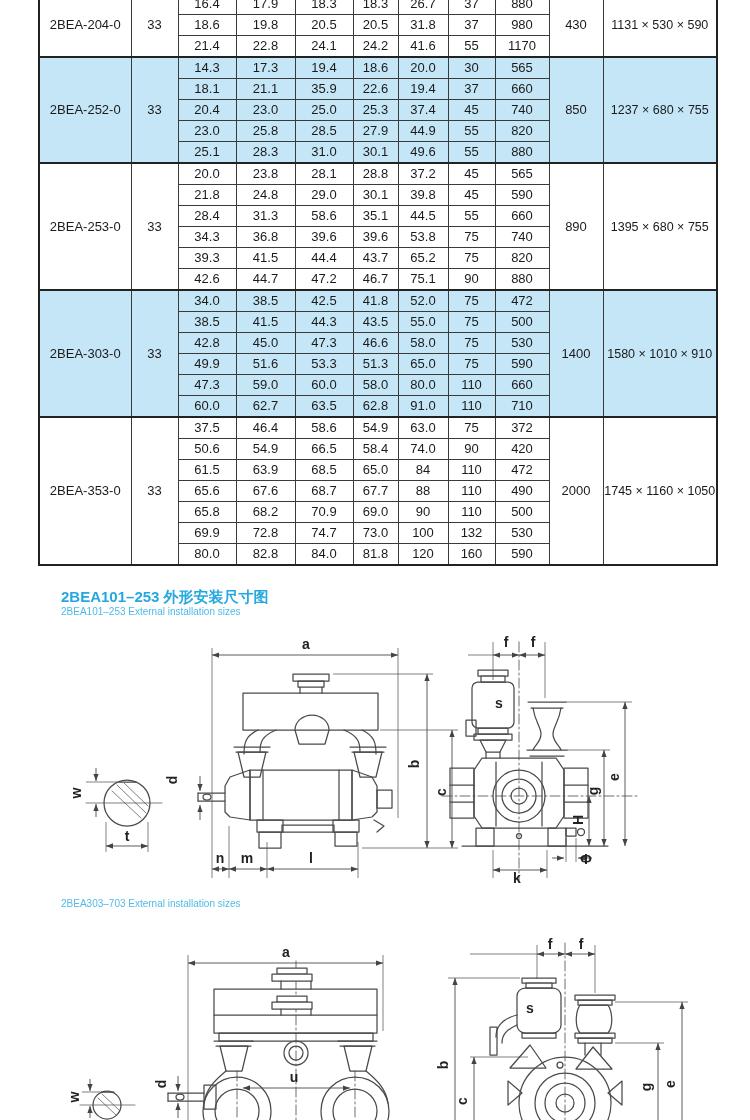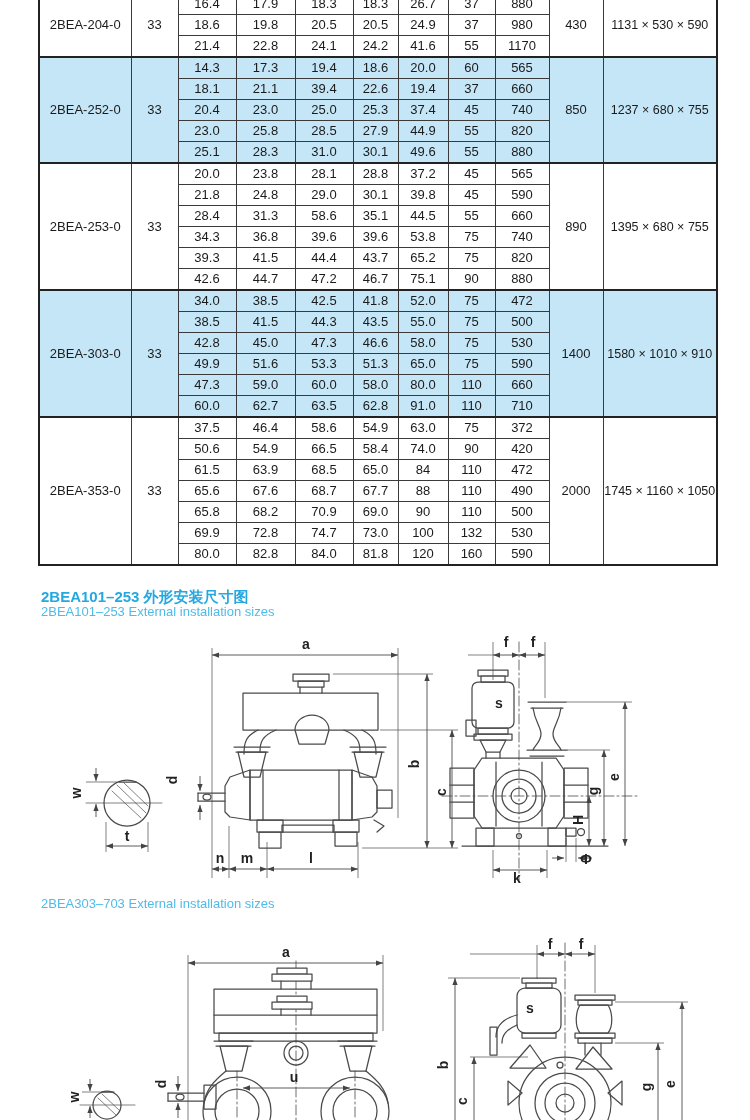--- a/index.html
+++ b/index.html
@@ -14,23 +14,23 @@
     font-size:13px;color:#1b1b1b;border:2px solid #222;
   }
   table.spec td{
     border:1px solid #3a3a3a;text-align:center;vertical-align:middle;
     height:20px;padding:0;line-height:20px;background:#fff;overflow:hidden;white-space:nowrap;
   }
   table.spec tr.blk td{border-top:2px solid #222}
   table.spec tr.hl td{background:#c5e6f7}
   table.spec td.dims{font-size:12.5px}
   
-  .sec{position:absolute;left:41px}
+  .sec{position:absolute;left:61px}
   .sec .t{font-size:15px;font-weight:bold;color:#25a8e0;line-height:17px}
-  .sec .st{font-size:13px;color:#4fbbe8;line-height:14px}
+  .sec .st{font-size:10px;color:#4fbbe8;line-height:14px}
   
   svg.diag{position:absolute;left:0;width:750px}
   .draw *{stroke:#4a4a4a;fill:none;stroke-width:1.25;stroke-linejoin:round;stroke-linecap:round}
   .draw .wf{fill:#fff}
   .dims *{stroke:#4a4a4a;fill:none;stroke-width:0.9}
   .dims .ext{stroke-width:0.7}
   .dd{stroke-dasharray:10 3 2 3 !important;stroke-width:0.8 !important}
   svg text{stroke:none !important;font:600 14px "Liberation Sans",sans-serif;fill:#222}
 </style>
 </head>
@@ -63,50 +63,50 @@
           <td rowspan="1">37</td>
           <td rowspan="1">880</td>
           <td rowspan="3">430</td>
           <td rowspan="3" class="dims">1131 × 530 × 590</td>
         </tr>
         <tr>
           <td rowspan="1">18.6</td>
           <td rowspan="1">19.8</td>
           <td rowspan="1">20.5</td>
           <td rowspan="1">20.5</td>
-          <td rowspan="1">24.9</td>
+          <td rowspan="1">31.8</td>
           <td rowspan="1">37</td>
           <td rowspan="1">980</td>
         </tr>
         <tr>
           <td rowspan="1">21.4</td>
           <td rowspan="1">22.8</td>
           <td rowspan="1">24.1</td>
           <td rowspan="1">24.2</td>
           <td rowspan="1">41.6</td>
           <td rowspan="1">55</td>
           <td rowspan="1">1170</td>
         </tr>
         <tr class="hl blk">
           <td rowspan="5">2BEA-252-0</td>
           <td rowspan="5">33</td>
           <td rowspan="1">14.3</td>
           <td rowspan="1">17.3</td>
           <td rowspan="1">19.4</td>
           <td rowspan="1">18.6</td>
           <td rowspan="1">20.0</td>
-          <td rowspan="1">60</td>
+          <td rowspan="1">30</td>
           <td rowspan="1">565</td>
           <td rowspan="5">850</td>
           <td rowspan="5" class="dims">1237 × 680 × 755</td>
         </tr>
         <tr class="hl">
           <td rowspan="1">18.1</td>
           <td rowspan="1">21.1</td>
-          <td rowspan="1">39.4</td>
+          <td rowspan="1">35.9</td>
           <td rowspan="1">22.6</td>
           <td rowspan="1">19.4</td>
           <td rowspan="1">37</td>
           <td rowspan="1">660</td>
         </tr>
         <tr class="hl">
           <td rowspan="1">20.4</td>
           <td rowspan="1">23.0</td>
           <td rowspan="1">25.0</td>
           <td rowspan="1">25.3</td>

